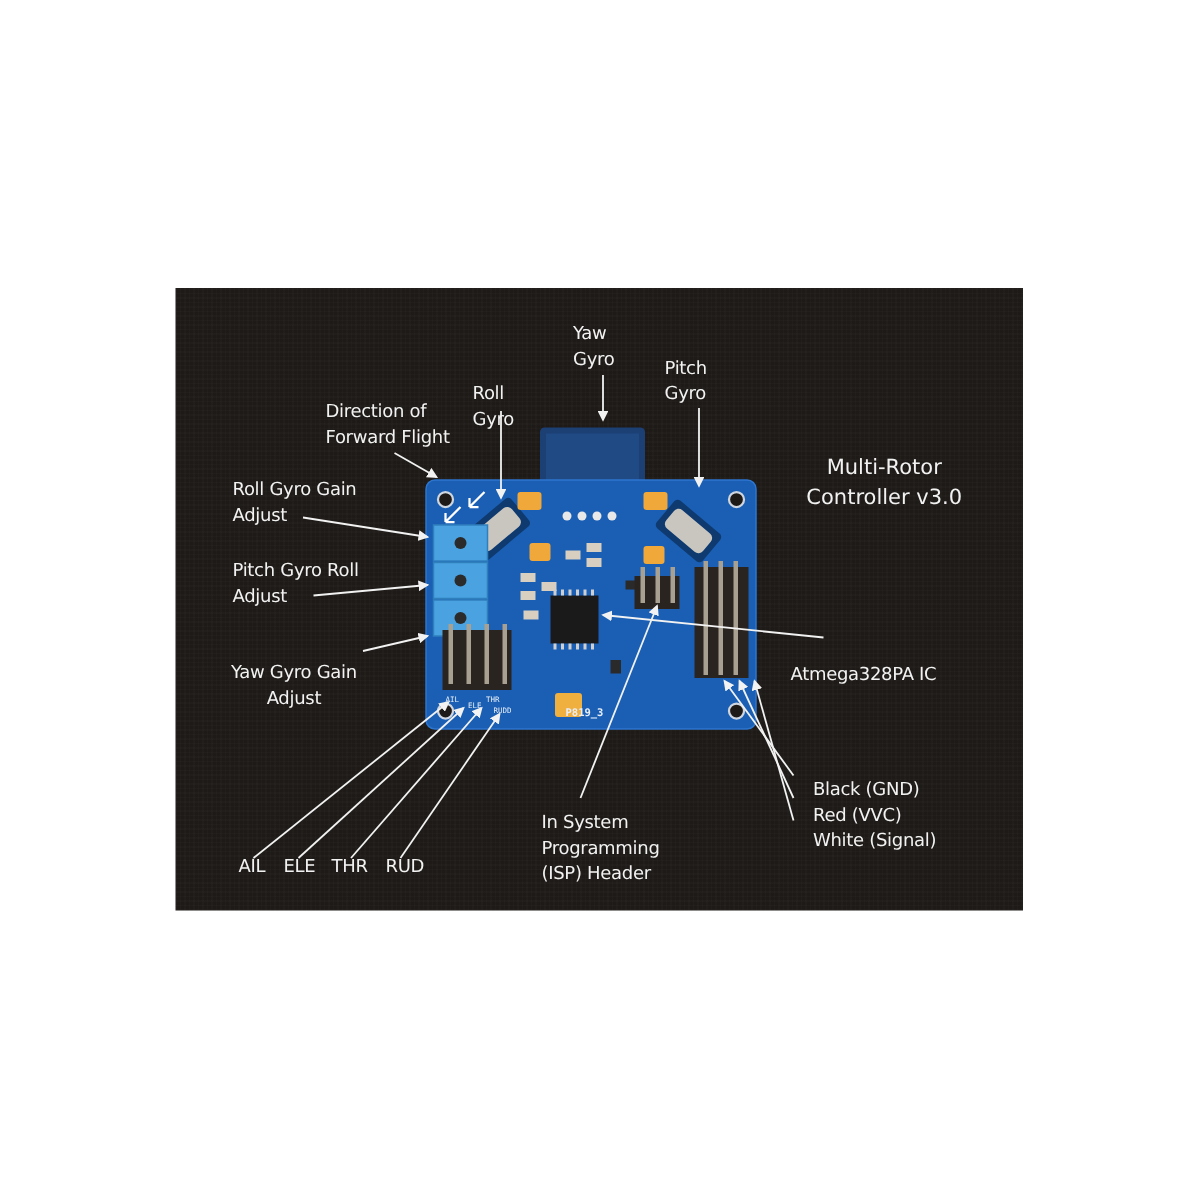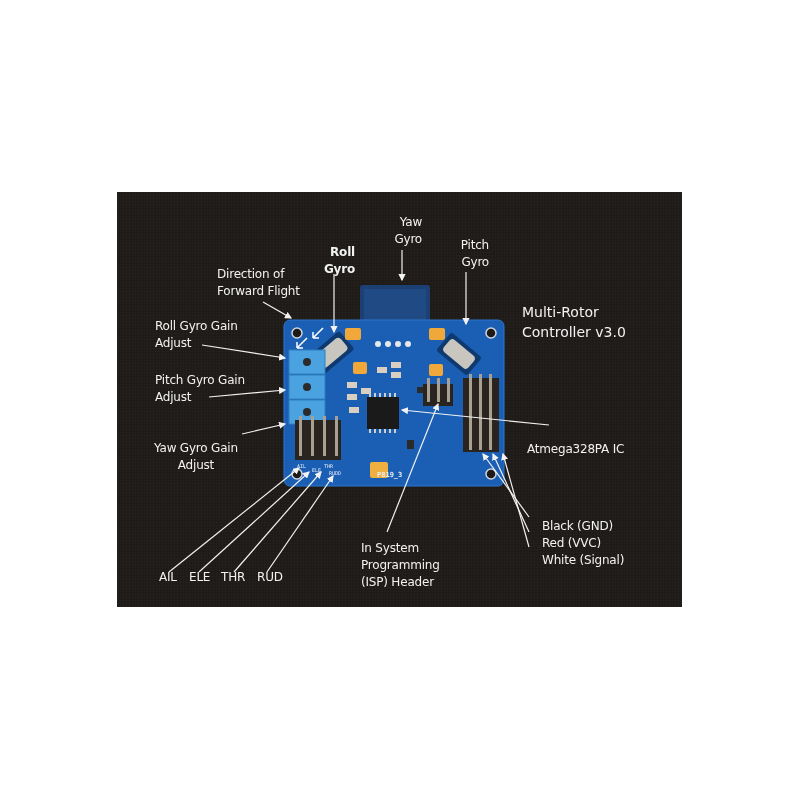--- a/index.html
+++ b/index.html
@@ -1,22 +1,22 @@
 <!DOCTYPE html>
 <html><head>
 <meta charset="utf-8">
 <style>
   html, body { margin:0; padding:0; }
   body { width:800px; height:800px; background:#ffffff; position:relative; overflow:hidden; font-family:"DejaVu Sans", sans-serif; }
   .photo { position:absolute; left:117px; top:192px; width:565px; height:415px; background:#1e1a17;
     background-image: repeating-linear-gradient(0deg, rgba(255,255,255,0.015) 0 1px, transparent 1px 3px),
                       repeating-linear-gradient(90deg, rgba(255,255,255,0.015) 0 1px, transparent 1px 3px); overflow:hidden; }
   .lbl { position:absolute; color:#f2f2f2; font-size:12px; line-height:17px; white-space:pre; letter-spacing:-0.2px; }
-  .lbl.c { text-align:right; }
-  .title { position:absolute; color:#f2f2f2; font-size:14px; line-height:20px; text-align:left; white-space:pre; }
+  .lbl.c { text-align:left; }
+  .title { position:absolute; color:#f2f2f2; font-size:14px; line-height:20px; text-align:center; white-space:pre; }
   svg.overlay { position:absolute; left:0; top:0; width:565px; height:415px; }
   .logo { position:absolute; left:393px; top:10px; width:150px; height:100px; }
 </style>
 </head>
 <body>
 
 <div class="photo">
 
   <svg class="overlay" viewBox="0 0 565 415">
 
@@ -140,29 +140,29 @@
       <line x1="150" y1="380" x2="216" y2="284"></line>
     </g>
   </svg>
 
 
   <div class="title" style="left:405px; top:110px; width:135px;">Multi-Rotor
 Controller v3.0</div>
 
   <div class="lbl c" style="left:265px; top:22px; width:40px;">Yaw
 Gyro</div>
-  <div class="lbl c" style="left:198px; top:52px; width:40px;font-weight:bold;">Roll
+  <div class="lbl c" style="left:198px; top:62px; width:40px;">Roll
 Gyro</div>
   <div class="lbl c" style="left:326px; top:45px; width:46px;">Pitch
 Gyro</div>
   <div class="lbl" style="left:100px; top:74px;">Direction of
 Forward Flight</div>
   <div class="lbl" style="left:38px; top:126px;">Roll Gyro Gain
 Adjust</div>
-  <div class="lbl" style="left:38px; top:180px;">Pitch Gyro Gain
+  <div class="lbl" style="left:38px; top:180px;">Pitch Gyro Roll
 Adjust</div>
   <div class="lbl" style="left:37px; top:248px;text-align:center;">Yaw Gyro Gain
 Adjust</div>
   <div class="lbl" style="left:410px; top:225px;margin-top:24px;">Atmega328PA IC</div>
   <div class="lbl" style="left:244px; top:348px;">In System
 Programming
 (ISP) Header</div>
   <div class="lbl" style="left:425px; top:326px;">Black (GND)
 Red (VVC)
 White (Signal)</div>

